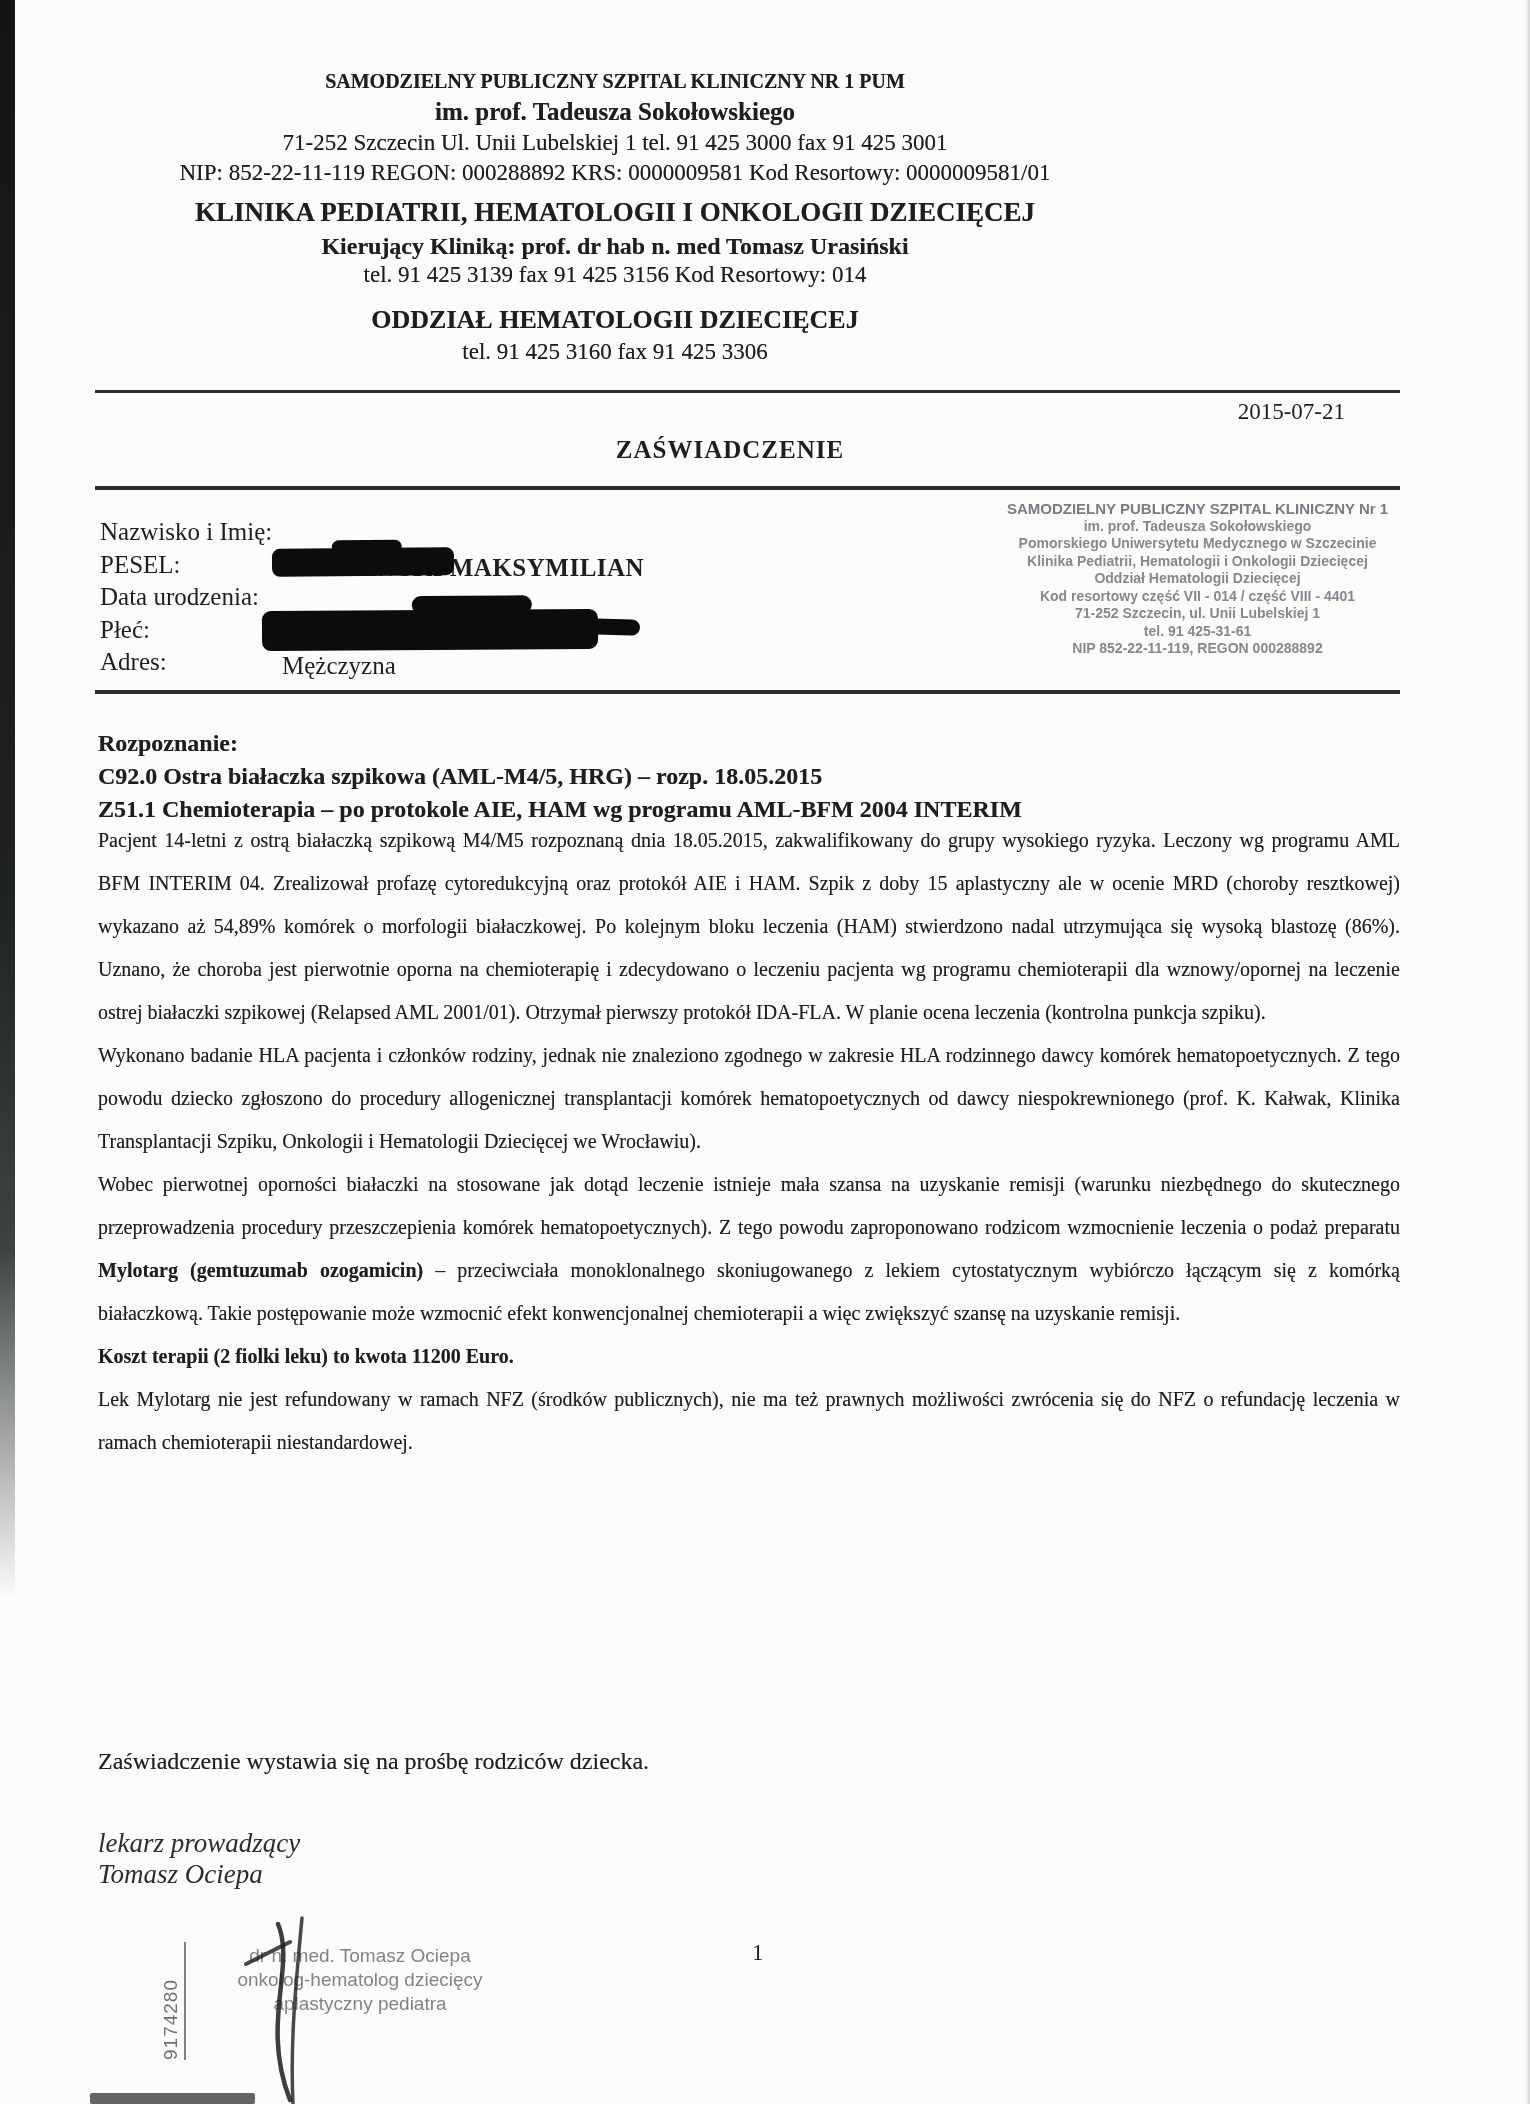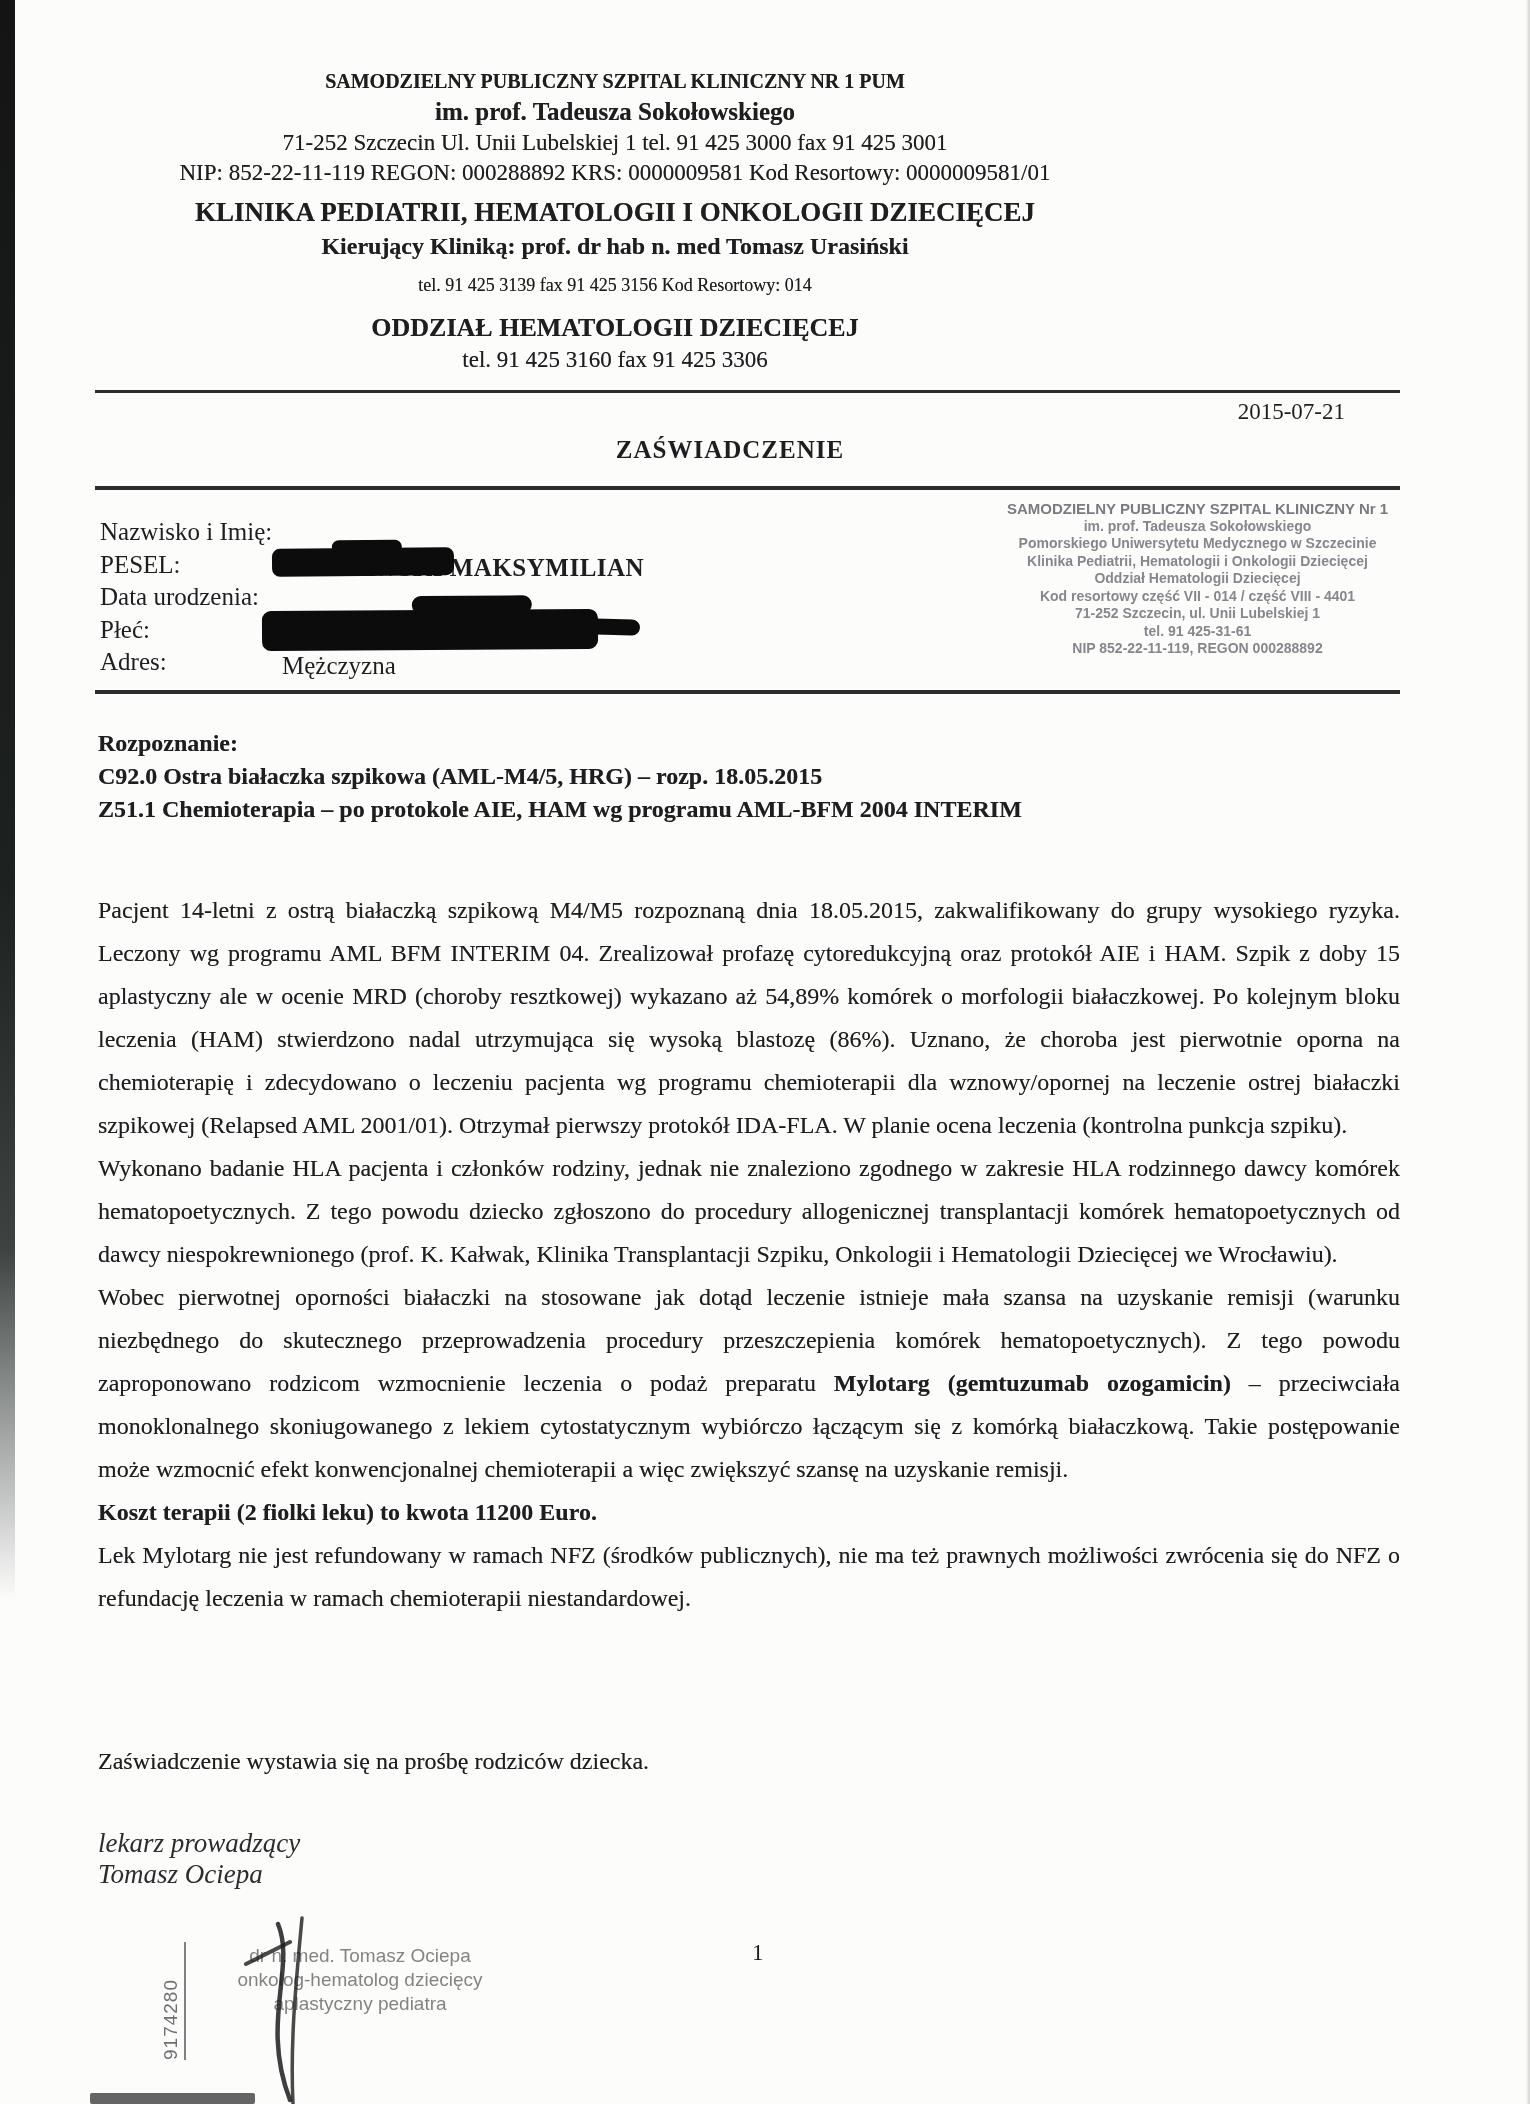--- a/index.html
+++ b/index.html
@@ -37,21 +37,21 @@
   .header-block{
     position:absolute;left:95px;top:70px;width:1040px;
     text-align:center;line-height:1.18;
     text-shadow:0 0 .6px rgba(25,25,28,.6);
   }
   .h-hospital{font-size:20px;font-weight:bold;}
   .h-patron{font-size:25px;font-weight:bold;margin-top:3px;}
   .h-addr,.h-registry{font-size:23px;margin-top:3px;}
   .h-clinic{font-size:27px;font-weight:bold;margin-top:11px;}
   .h-clinic-head{font-size:24px;font-weight:bold;margin-top:3px;}
-  .h-clinic-contact{font-size:18px;margin-top:14px;}
+  .h-clinic-contact{font-size:23px;margin-top:0;}
   .h-ward{font-size:26px;font-weight:bold;margin-top:17px;}
   .h-ward-contact{font-size:23px;margin-top:3px;}
   
   .rule{position:absolute;left:95px;width:1305px;background:#2d2d2f;}
   .rule-a{top:390px;height:3px;}
   .rule-b{top:486px;height:4px;}
   .rule-c{top:690px;height:4px;}
   
   .doc-date{position:absolute;left:1095px;top:399px;width:250px;text-align:right;font-size:23px;}
   .doc-title{position:absolute;left:95px;top:436px;width:1270px;text-align:center;
@@ -75,22 +75,22 @@
     text-align:center;color:#7c7c84;font-weight:bold;
     font-size:14px;line-height:17.5px;
     opacity:.92;
   }
   .reg-stamp .stamp-line:first-child{font-size:15px;color:#6f6f78;}
   
   .diagnosis{position:absolute;left:98px;top:727px;width:1300px;
     font-size:24px;font-weight:bold;line-height:33px;
     text-shadow:0 0 .5px rgba(25,25,28,.55);}
   
-  .body-text{position:absolute;left:98px;top:889px;width:1302px;
-    font-size:24px;line-height:43px;text-align:justify;
+  .body-text{position:absolute;left:98px;top:819px;width:1302px;
+    font-size:20px;line-height:43px;text-align:justify;
     text-shadow:0 0 .5px rgba(30,30,32,.5);}
   .body-text p{margin:0;}
   .body-text p + p{margin-top:0;}
   .closing{position:absolute;left:98px;top:1748px;font-size:24px;
     text-shadow:0 0 .5px rgba(30,30,32,.5);}
   .signing{position:absolute;left:98px;top:1828px;font-size:27px;
     font-style:italic;line-height:31px;color:#2c2c2e;}
   
   .stamp-number{
     position:absolute;left:160px;top:1942px;height:118px;

